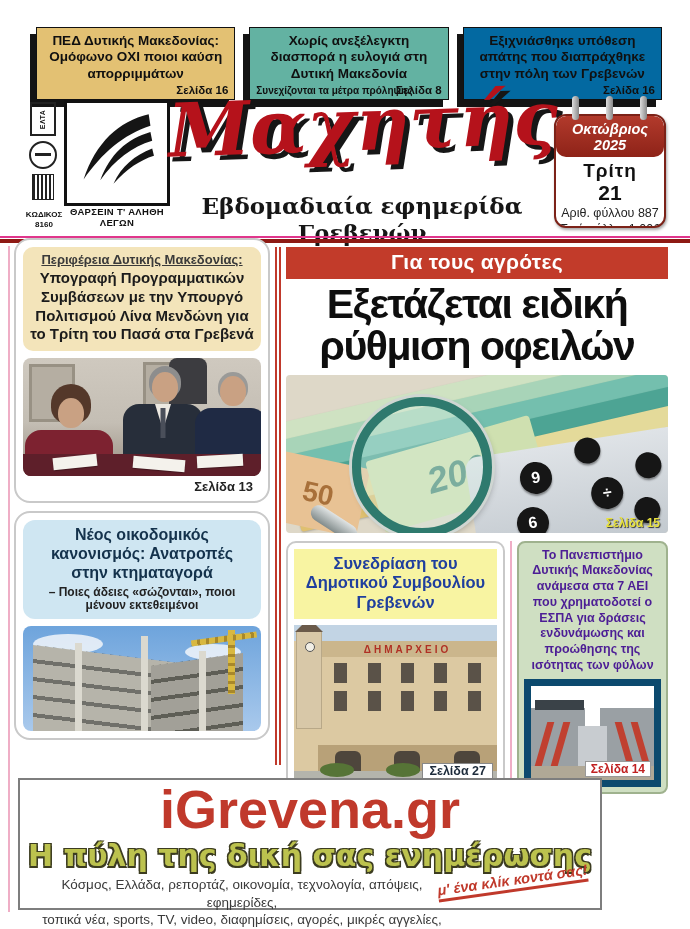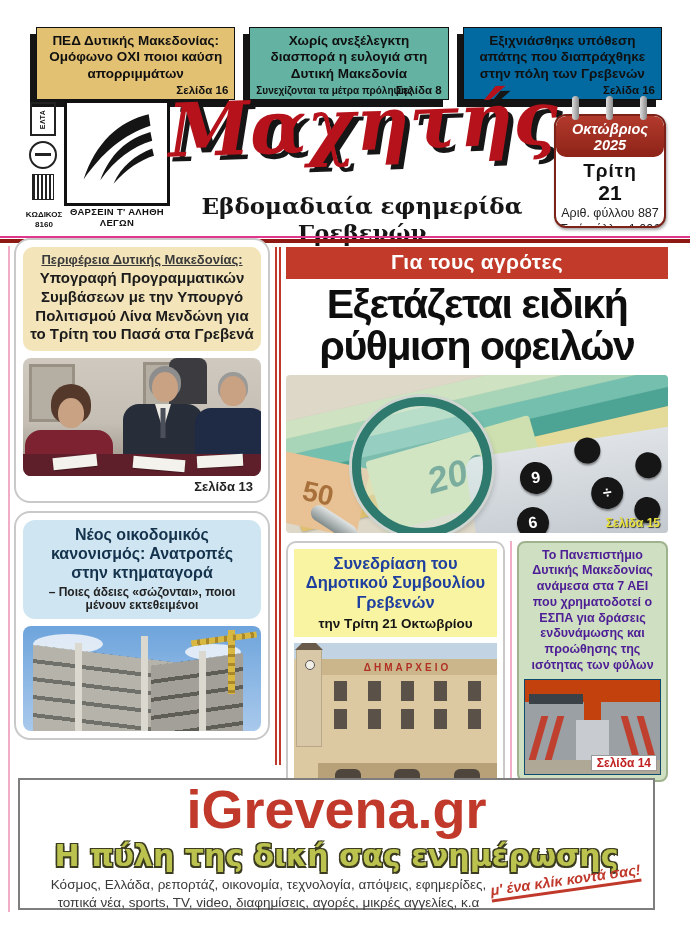--- a/index.html
+++ b/index.html
@@ -138,34 +138,34 @@
   .tower{position:absolute;left:2px;top:6px;width:24px;height:96px;background:#d8c8a8;border:1px solid #b8a888;}
   .tower-roof{position:absolute;left:-2px;top:-14px;width:0;height:0;border-left:14px solid transparent;border-right:14px solid transparent;border-bottom:14px solid #6a5a4a;}
   .tower-clock{position:absolute;left:8px;top:10px;width:8px;height:8px;border-radius:50%;background:#f2efe6;border:1px solid #555;}
   .pave{position:absolute;left:0;right:0;bottom:0;height:12px;background:#b4b4ac;}
   .bush{position:absolute;bottom:6px;width:34px;height:14px;border-radius:50%;background:#567436;}
   .b1{left:26px;}.b2{left:92px;}.b3{right:14px;}
   .chip{position:absolute;right:4px;bottom:4px;background:#fff;border:1px solid #888;padding:0 6px;font-weight:bold;font-size:12.5px;color:#1c2a3a;}
   .subrow-div{width:2px;background:#efaec6;margin:0 5px;align-self:stretch;}
   .right-frame{flex:1;background:#cfdfc2;border:2px solid #9fb28e;border-radius:8px;padding:5px;box-sizing:border-box;}
   .right-title{color:#4c1d95;font-weight:bold;font-size:12.5px;line-height:1.26;text-align:center;}
-  .photo-uni{height:94px;margin-top:5px;position:relative;overflow:hidden;border:1px solid #0c4a6e;background:#c2410c;}
+  .photo-uni{height:94px;margin-top:5px;position:relative;overflow:hidden;border:7px solid #0c4a6e;background:#ffffff;}
   .uni-wingL,.uni-wingR{position:absolute;bottom:14px;width:44%;height:58px;background:#9aa0a4;}
   .uni-wingL{left:0;}.uni-wingR{right:0;}
   .uni-center{position:absolute;left:38%;right:38%;bottom:14px;height:40px;background:#c8ccd0;}
   .uni-strip{position:absolute;top:14px;left:4px;right:4px;height:10px;background:#3a4248;}
   .pillar{position:absolute;bottom:14px;width:7px;height:44px;background:#c04030;}
   .plA{left:10px;transform:skewX(-16deg);}
   .plB{left:26px;transform:skewX(-16deg);}
   .plC{right:10px;transform:skewX(16deg);}
   .plD{right:26px;transform:skewX(16deg);}
   .uni-ground{position:absolute;left:0;right:0;bottom:0;height:14px;background:#b0a896;}
   .chip-red{position:absolute;right:3px;bottom:3px;background:#fff;border:1px solid #999;padding:0 5px;font-weight:bold;font-size:12px;color:#c02020;}
   
-  .ad{position:absolute;left:18px;top:778px;width:637px;height:132px;border:2px solid #7e7e7e;background:#fff;text-align:center;box-sizing:border-box;}
+  .ad{position:absolute;left:18px;top:778px;width:584px;height:132px;border:2px solid #7e7e7e;background:#fff;text-align:center;box-sizing:border-box;}
   .ad-site{font-size:54px;font-weight:900;color:#c0392b;line-height:1.02;margin-top:2px;}
   .ad-tagline{font-family:"DejaVu Sans",sans-serif;font-size:30px;font-weight:900;color:#bcc24e;margin-top:1px;
     text-shadow:-1.5px -1.5px 0 #3c3c20,1.5px -1.5px 0 #3c3c20,-1.5px 1.5px 0 #3c3c20,1.5px 1.5px 0 #3c3c20;}
   .ad-cats{font-size:13.5px;color:#3a3a3a;line-height:1.3;margin-top:3px;padding-left:14px;padding-right:150px;}
   .ad-cta{position:absolute;right:12px;bottom:16px;transform:rotate(-8deg);color:#c0392b;font-weight:900;font-style:italic;font-size:14.5px;border-bottom:3px solid #c0392b;padding-bottom:1px;}
 </style>
 </head>
 <body>
 
 <div class="teasers">
@@ -310,21 +310,20 @@
     </div>
     <div class="mag"></div>
     <div class="mag-handle"></div>
     <div class="money-cap">Σελίδα 15</div>
   </div>
 
   <div class="subrow">
     <div class="mid-frame">
       <div class="box-yellow">
         <div class="mid-title">Συνεδρίαση του Δημοτικού Συμβουλίου Γρεβενών</div>
-        <div class="mid-sub">την Τρίτη 21 Οκτωβρίου</div>
       </div>
       <div class="photo-hall">
         <div class="hall-facade"></div>
         <div class="hall-cornice">
             <span class="hall-sign">ΔΗΜΑΡΧΕΙΟ</span>
           </div>
         <div class="hall-windows">
             <div class="hw"></div>
             <div class="hw"></div>
             <div class="hw"></div>

